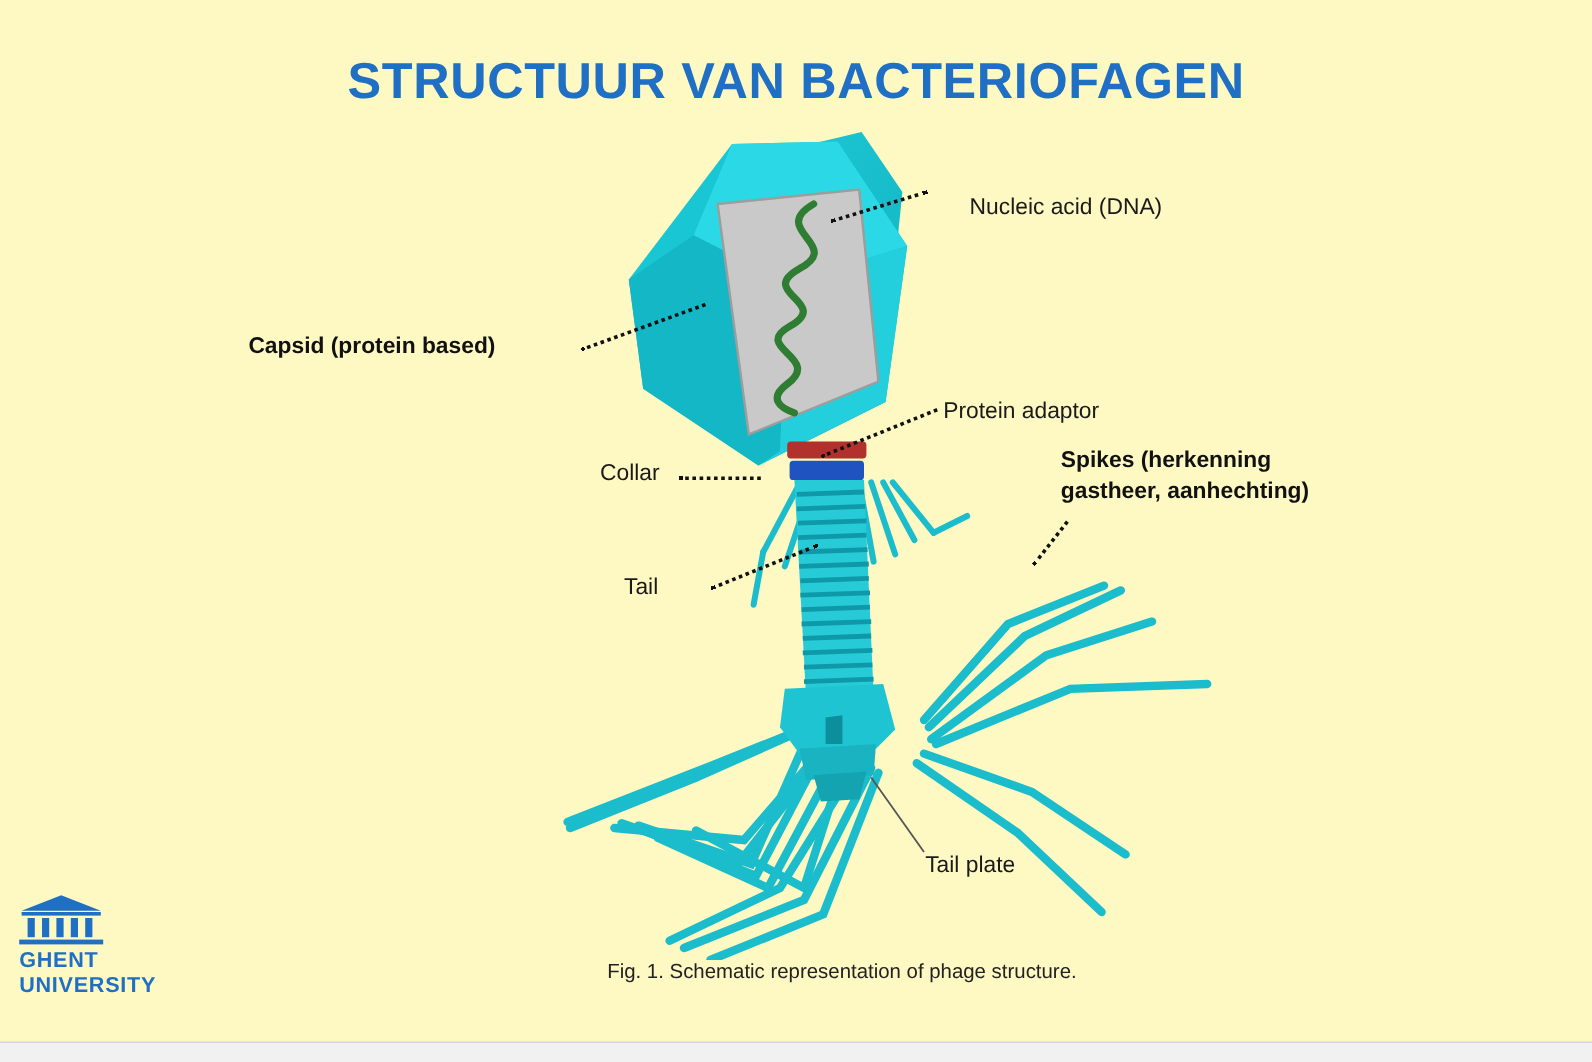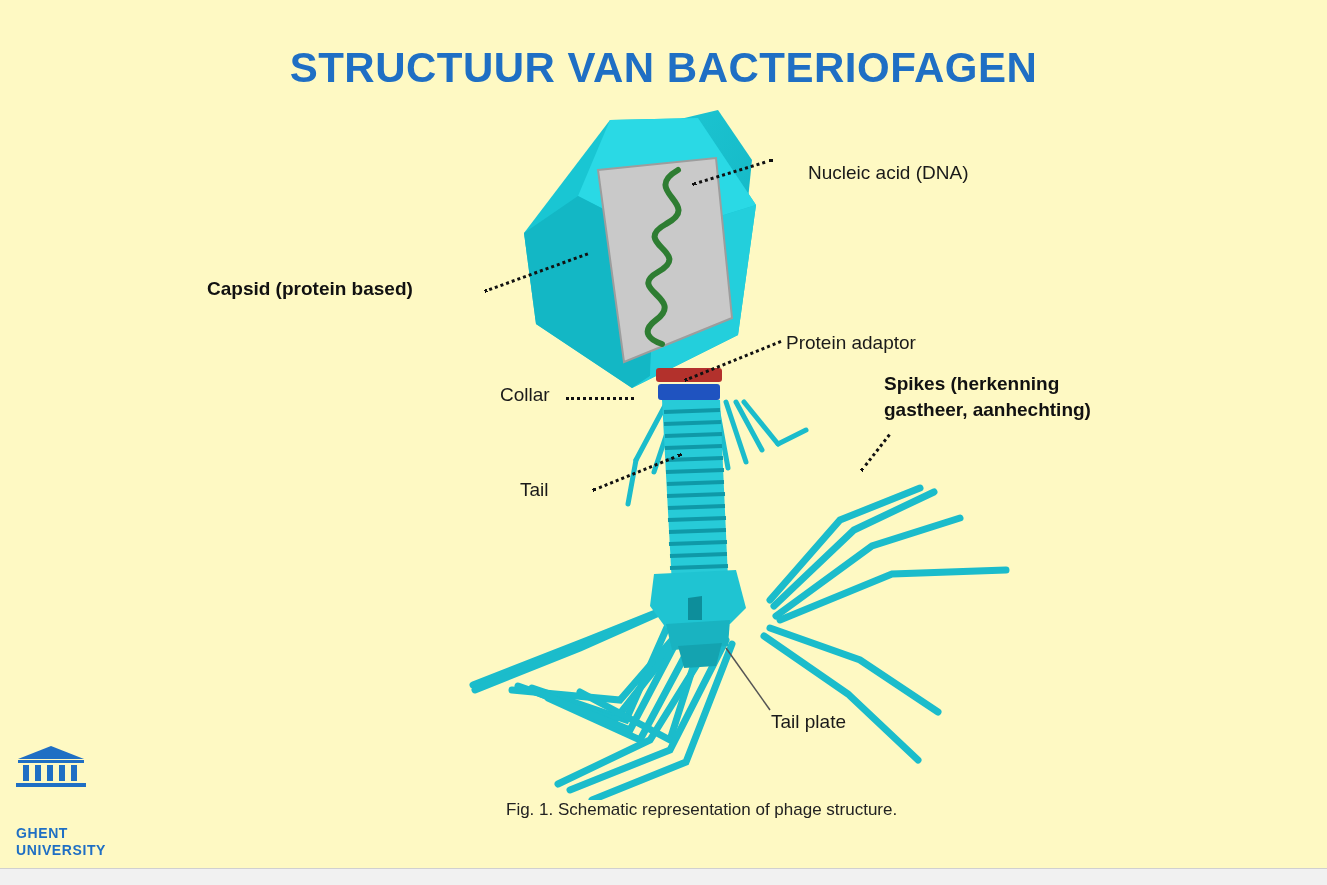--- a/index.html
+++ b/index.html
@@ -97,26 +97,25 @@
     position: absolute;
     left: 14px;
     top: 744px;
     width: 180px;
     height: 96px;
   }
   #ugent-logo .logo-text {
     position: absolute;
     left: 2px;
     top: 46px;
-    font-size: 14px;
+    font-size: 18px;
     font-weight: bold;
     color: #1f6fc4;
     line-height: 1.18;
     letter-spacing: 0.6px;
-    margin-top: 35px;
   }
 
   
   #phage-figure {
     position: absolute;
     left: 440px;
     top: 100px;
     width: 620px;
     height: 700px;
   }

